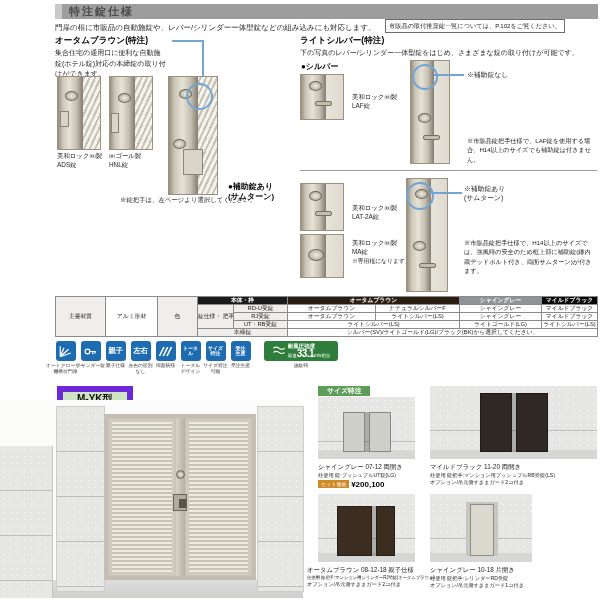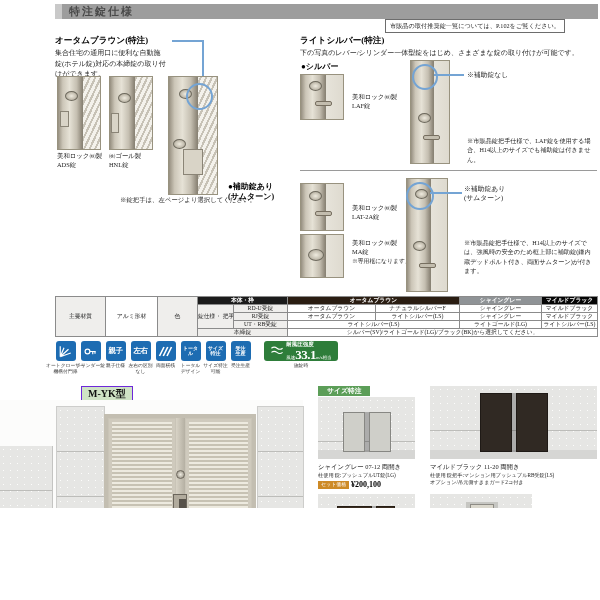--- a/index.html
+++ b/index.html
@@ -1,17 +1,17 @@
 <!DOCTYPE html>
 <html><head>
 <meta charset="utf-8">
 <style>
   html,body{margin:0;padding:0;background:#fff;}
-  #canvas{position:relative;width:600px;height:508px;background:#fff;overflow:hidden;
-          font-family:Liberation Serif, serif;color:#222;}
+  #canvas{position:relative;width:600px;height:600px;background:#fff;overflow:hidden;
+          font-family:Liberation Sans, sans-serif;color:#222;}
   .abs{position:absolute;}
   .prewrap{white-space:pre-line;}
 
   
   .titlebar{left:55px;top:4px;width:536px;height:15px;background:#9d9d9d;border-left:7px solid #c9c9c9;}
   .titlebar span{display:block;font-size:11px;font-weight:bold;color:#494949;line-height:15px;padding-left:7px;letter-spacing:2px;}
   .intro{left:55px;top:23px;font-size:7.5px;color:#1d1d1d;}
   .notebox{left:385px;top:19px;width:178px;height:12px;border:1px solid #6d6d6d;background:#fff;
            font-size:6.2px;line-height:12px;text-align:center;color:#1d1d1d;}
 
@@ -58,26 +58,26 @@
   .ico-item{display:flex;flex-direction:column;align-items:center;width:21px;margin-right:4px;flex:none;}
   .ico-box{width:20px;height:20px;background:#1d6cb2;border-radius:3px;display:flex;align-items:center;justify-content:center;
            color:#fff;font-weight:bold;text-align:center;}
   .ico-box .t1{font-size:7.5px;letter-spacing:-0.5px;}
   .ico-box .t2{font-size:5px;line-height:1.1;}
   .ico-label{margin-top:2px;width:40px;font-size:4.8px;line-height:1.25;text-align:center;color:#333;}
   .windbadge{width:74px;height:20px;background:#2e7d3a;border-radius:3px;display:flex;align-items:center;justify-content:center;color:#fff;}
   .wb-col{display:flex;flex-direction:column;align-items:flex-start;margin-left:2px;}
   .wb-title{font-size:5.5px;font-weight:bold;line-height:1.1;}
   .wb-speed{font-size:4.5px;line-height:1;}
-  .wb-speed b{font-size:13px;letter-spacing:-0.5px;}
+  .wb-speed b{font-size:10px;letter-spacing:-0.5px;}
   .wb-item{display:flex;flex-direction:column;align-items:center;width:80px;flex:none;margin-left:6px;}
 
   
-  .model-label{left:57px;top:386px;background:#cfe3c5;border:1px solid #6d28d9;padding:0 6px;
-               font-size:10px;font-weight:bold;color:#111;line-height:13px;margin-left:24px;}
+  .model-label{left:57px;top:386px;background:#cfe3c5;border:6px solid #6d28d9;padding:0 14px;
+               font-size:10px;font-weight:bold;color:#111;line-height:13px;}
   .size-badge{left:318px;top:386px;background:#5c9e58;color:#fff;font-size:6.8px;font-weight:bold;
               padding:1px 9px;line-height:8px;}
   .concrete{background-color:#e6e6e4;
     background-image:radial-gradient(rgba(150,150,146,.55) .5px,transparent .6px),
                      radial-gradient(rgba(255,255,255,.9) .5px,transparent .6px),
                      repeating-linear-gradient(180deg,transparent 0 44px,rgba(148,148,144,.5) 44px 45px);
     background-size:4px 4px,7px 7px,auto;}
   .bigphoto{left:0;top:400px;width:303px;height:198px;background:#fcfcfb;}
   .bp-ground{position:absolute;left:0;top:180px;width:303px;height:18px;background:linear-gradient(#dcdcda,#cfcfcd);}
   .bp-farwall{position:absolute;left:0;top:46px;width:52px;height:152px;border-right:1px solid #c4c4c2;}
@@ -106,20 +106,21 @@
   svg.glyph{display:block;}
 </style>
 </head>
 <body>
 
 <div id="canvas">
 
   <div class="abs titlebar">
     <span>特注錠仕様</span>
   </div>
+  <div class="abs intro">門扉の框に市販品の自動施錠や、レバー/シリンダー一体型錠などの組み込みにも対応します。</div>
   <div class="abs notebox">市販品の取付推奨錠一覧については、P.102をご覧ください。</div>
 
   <div class="abs sec-title" style="left:55px;top:35px;">オータムブラウン(特注)</div>
   <div class="abs cline" style="left:172px;top:40px;width:32px;height:2px;"></div>
   <div class="abs cline" style="left:202px;top:40px;width:2px;height:46px;"></div>
   <div class="abs sec-body" style="left:55px;top:48px;width:112px;">集合住宅の通用口に便利な自動施錠(ホテル錠)対応の本締錠の取り付けができます。</div>
 
   <div class="abs lockphoto" style="left:57px;top:76px;width:42px;height:72px;">
     <div class="stile"></div>
     <div class="knob" style="left:7px;top:14px;"></div>

